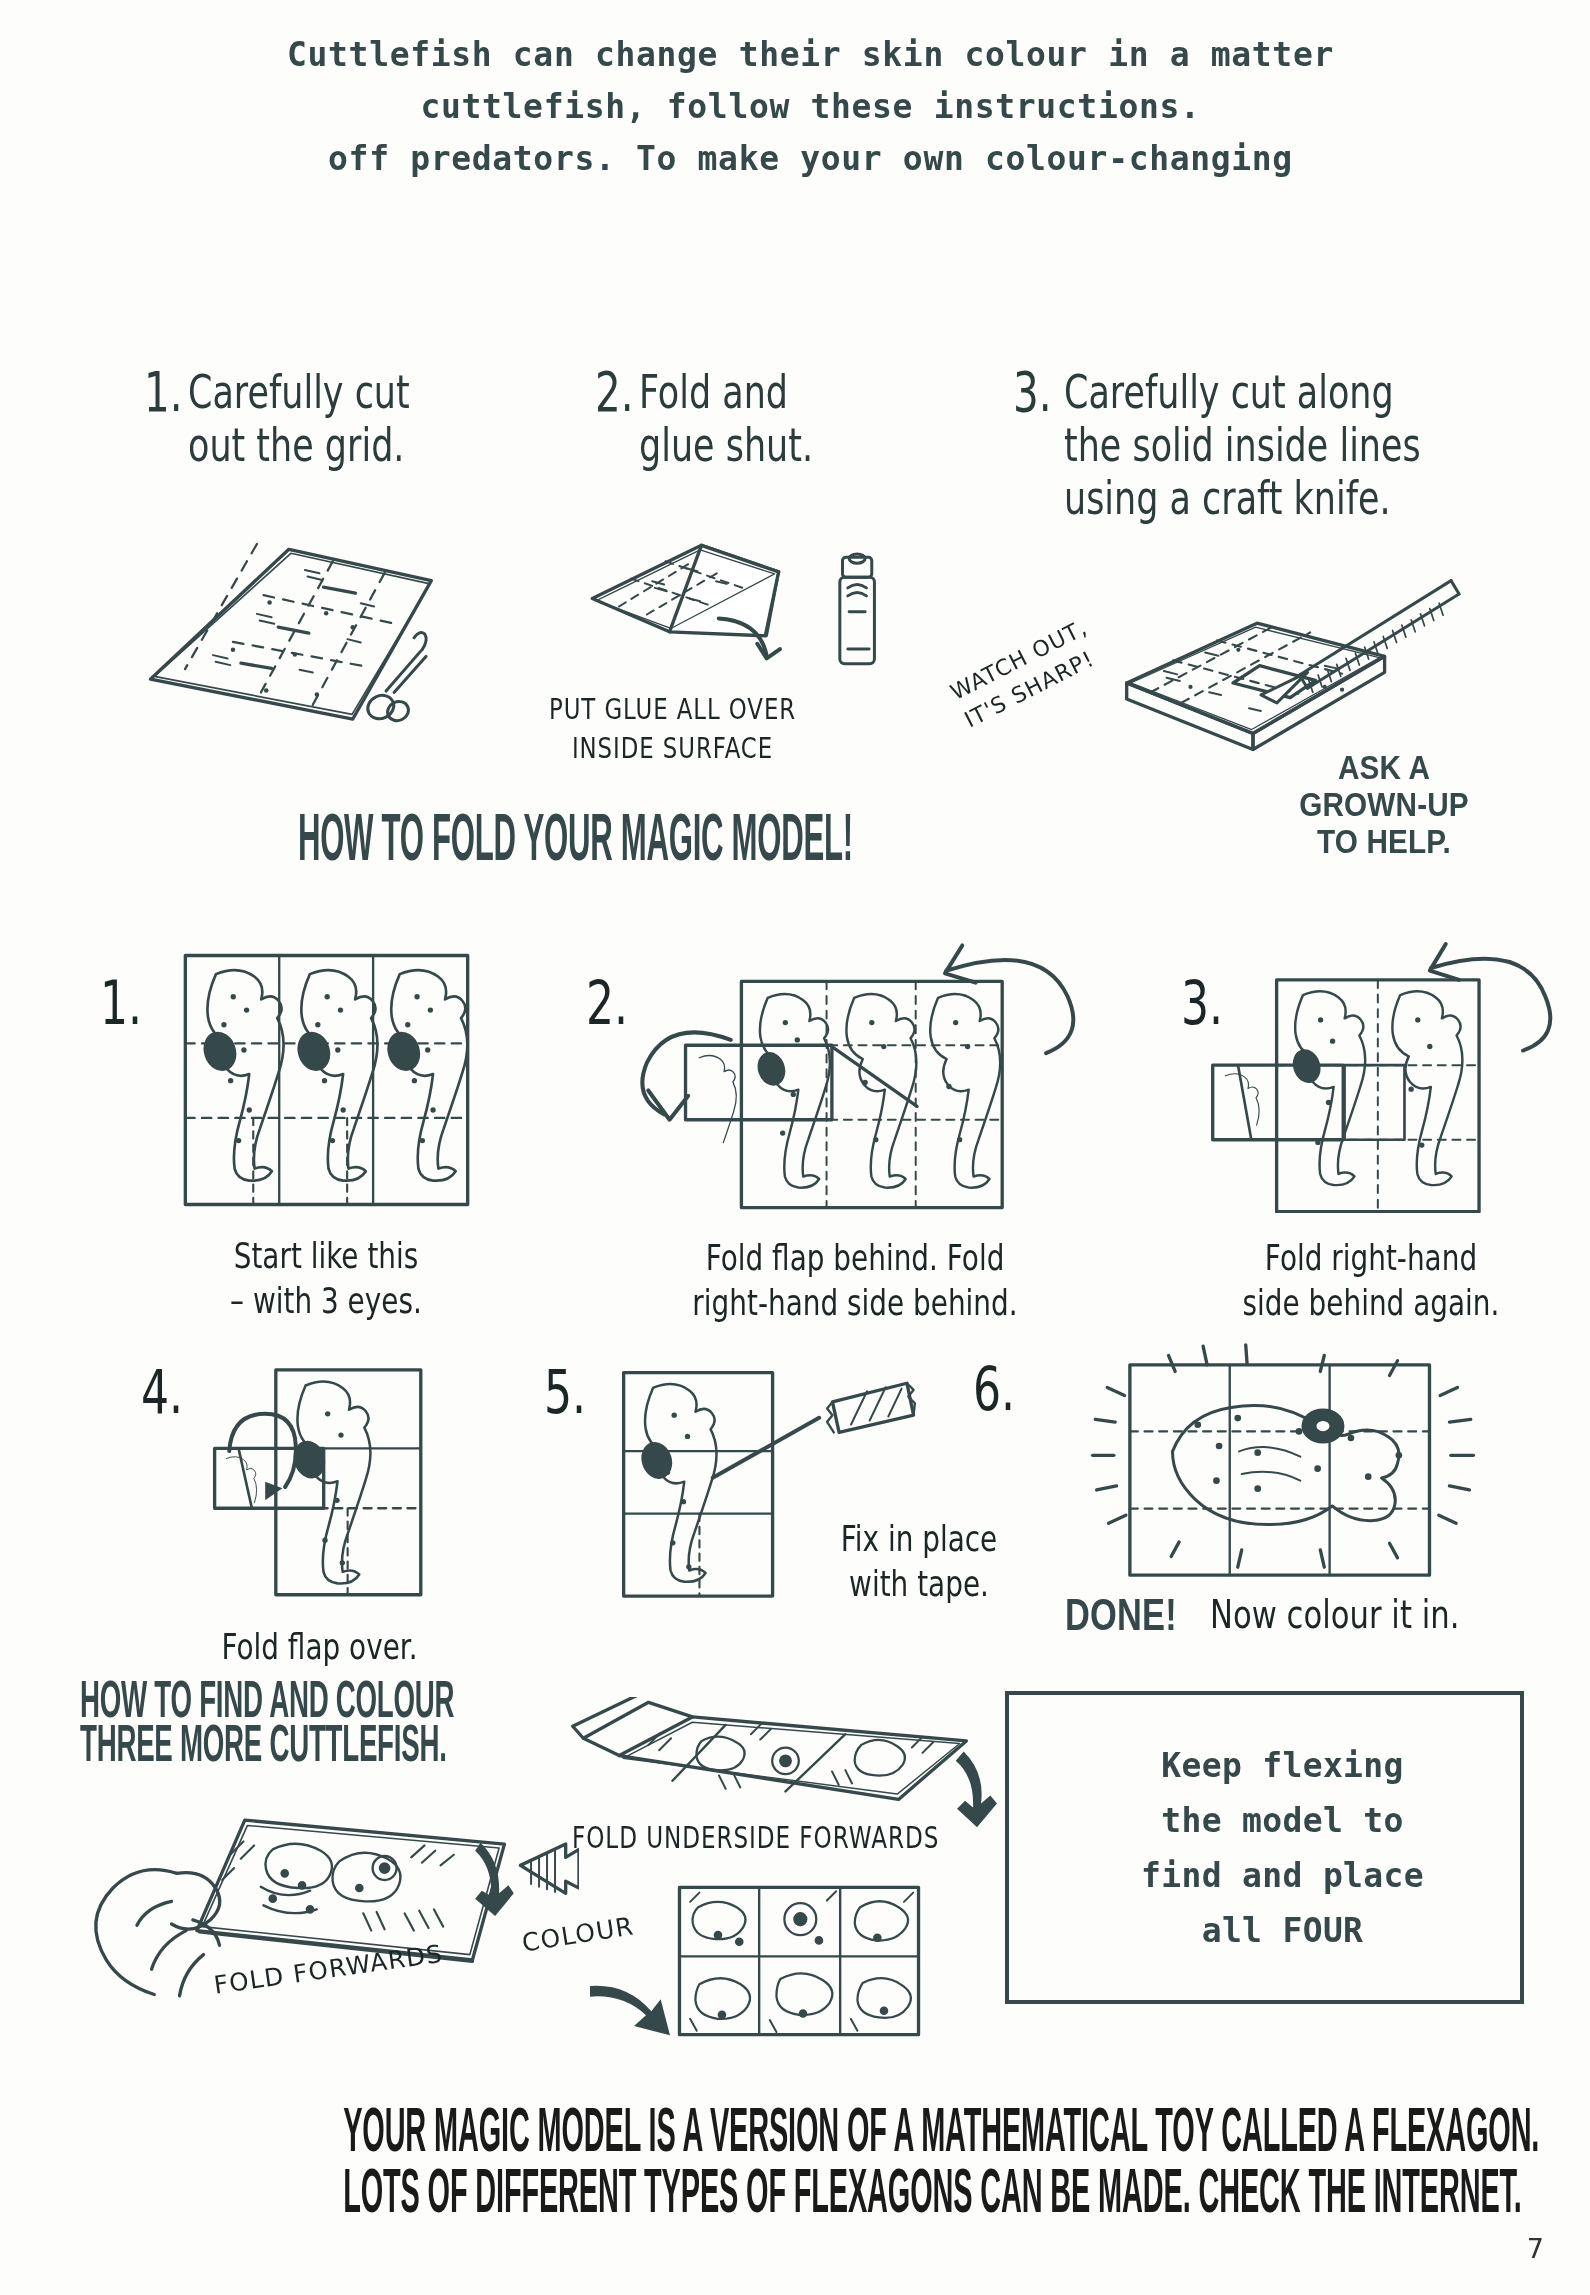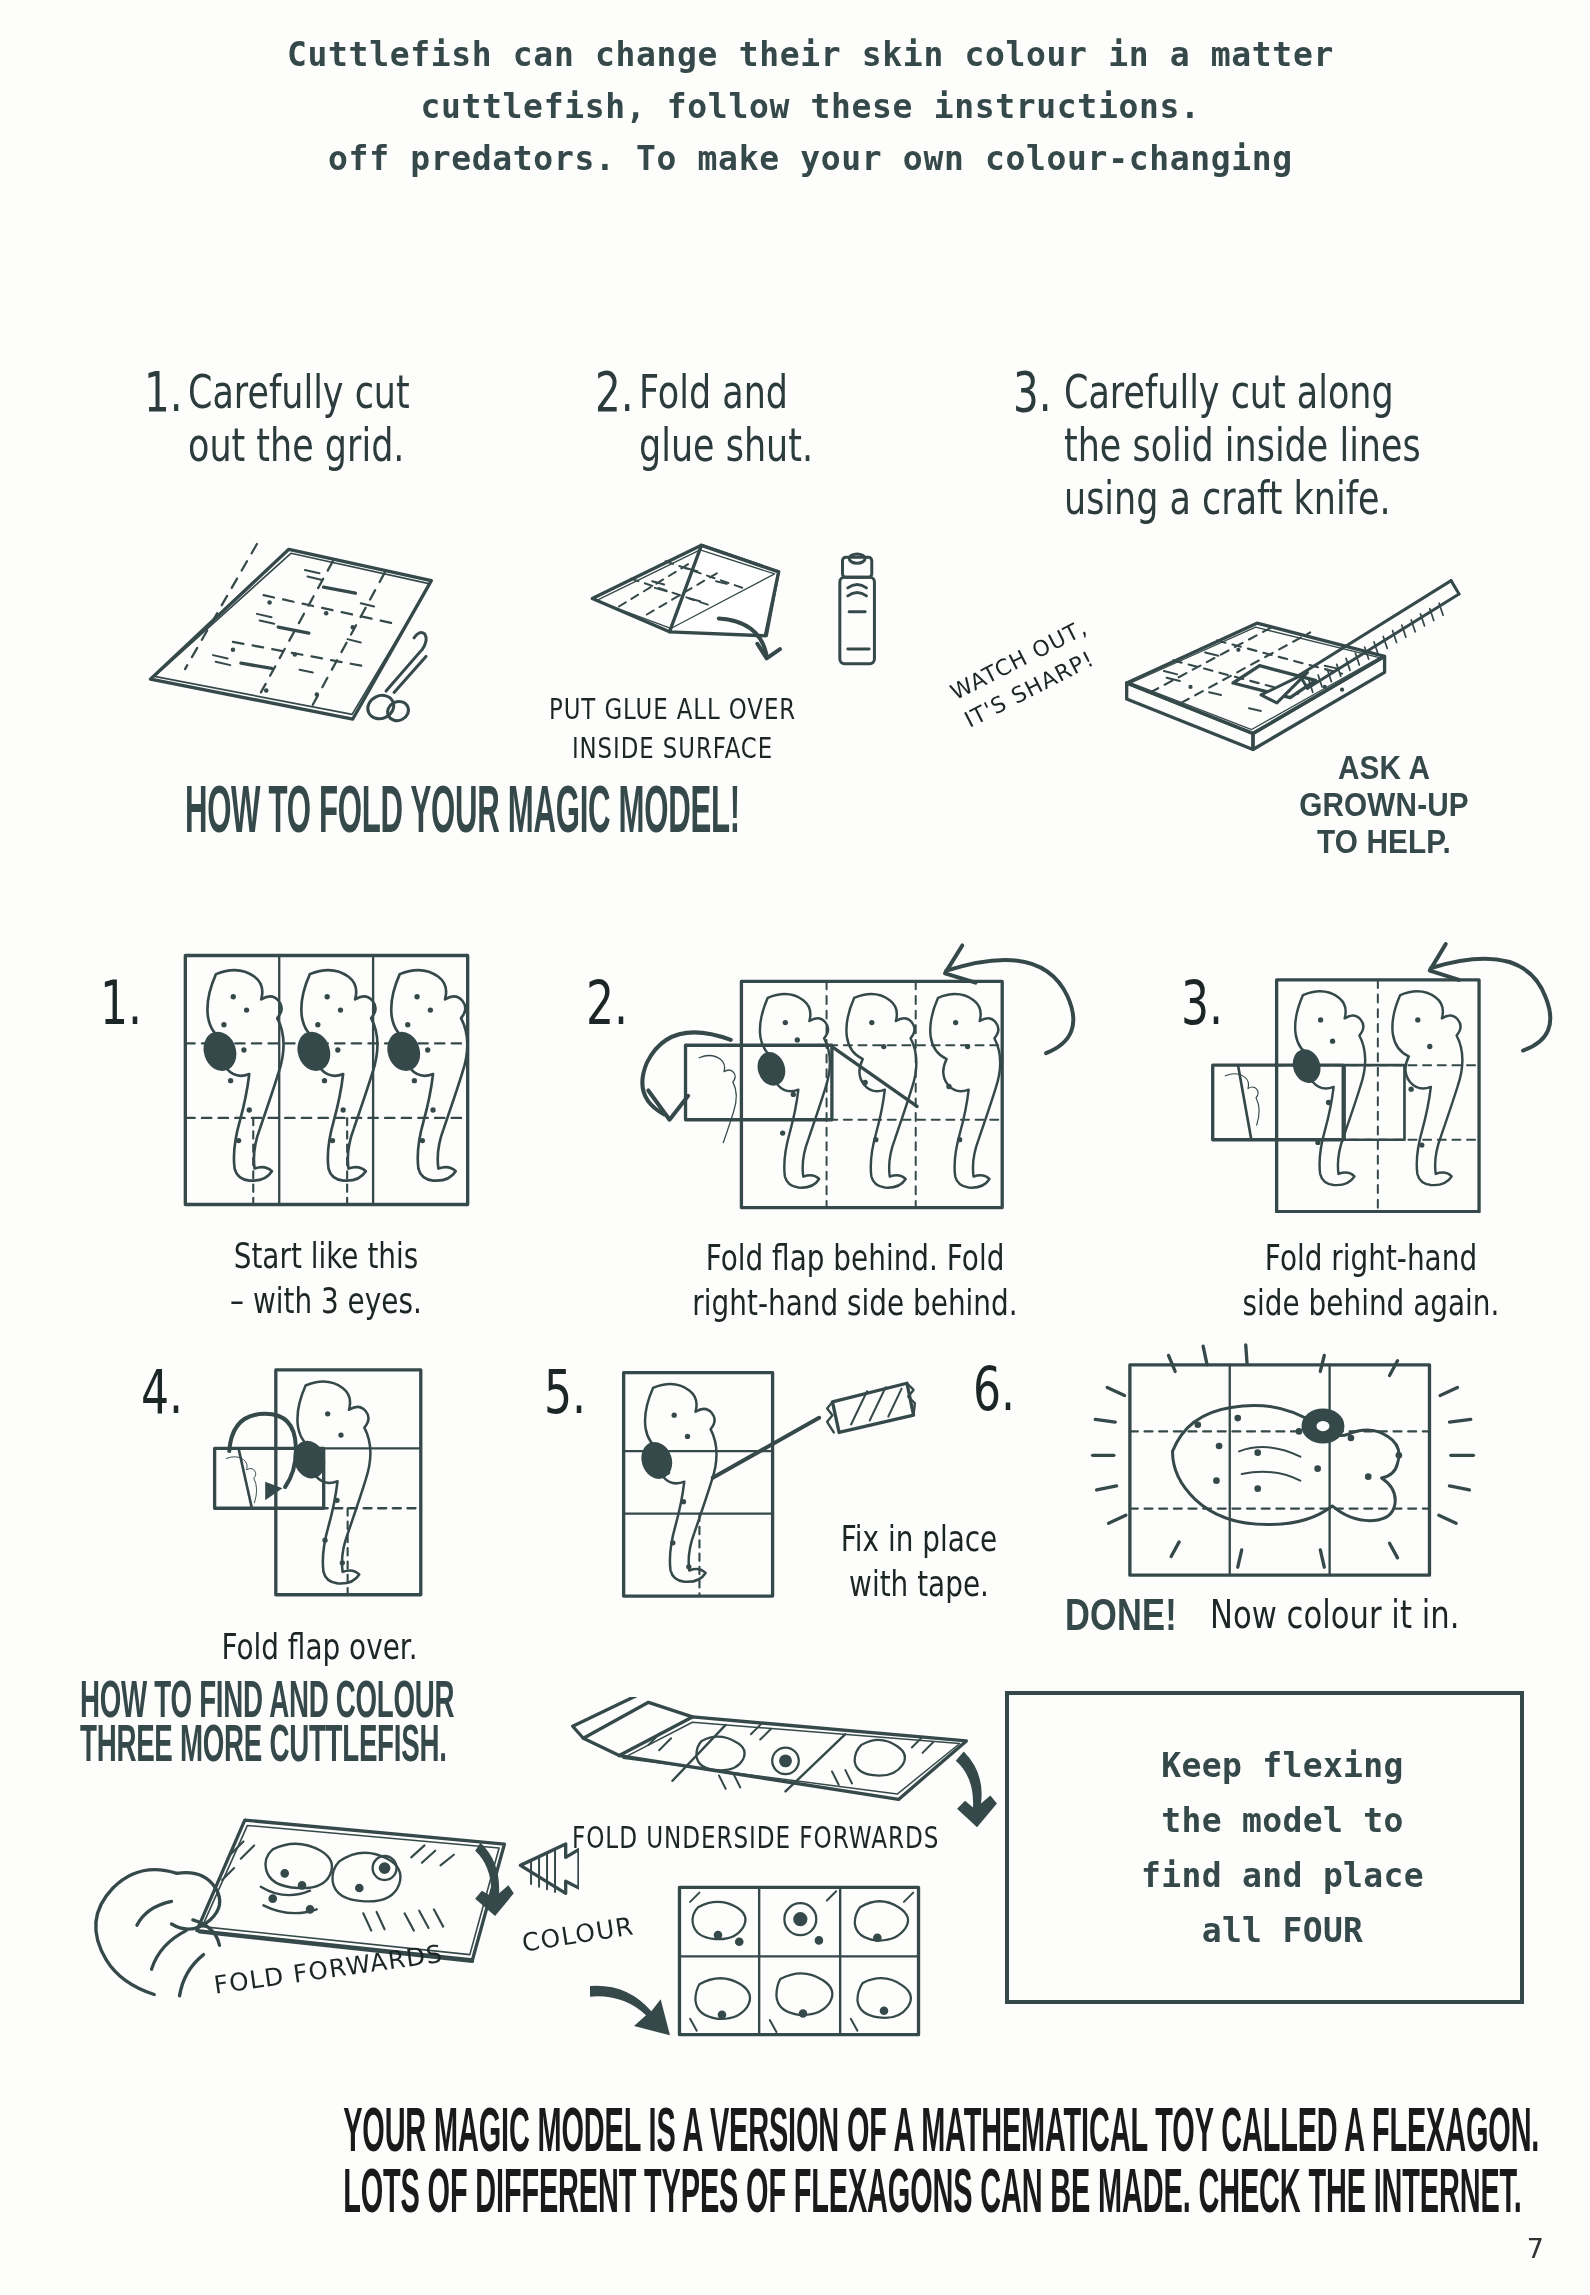--- a/index.html
+++ b/index.html
@@ -78,22 +78,22 @@
     position: absolute;
     font-size: 48px; line-height: 48px;
     font-family: "DejaVu Sans", sans-serif;
     color: #1d2626;
     transform: scaleY(1.25) scaleX(0.92);
     transform-origin: left top;
   }
 
   
   #magic-heading {
-    top: 776px; left: 0; width: 1038px;
-    text-align: left;
+    top: 804px; left: 0; width: 1038px;
+    text-align: right;
   }
   #magic-heading span {
     display: inline-block;
     font-family: "Liberation Sans Narrow", "Liberation Sans", sans-serif;
     font-weight: 700;
     font-size: 52px;
     line-height: 53px;
     color: #36494a;
     letter-spacing: -0.01em;
     transform: scaleX(0.60) scaleY(1.28);

